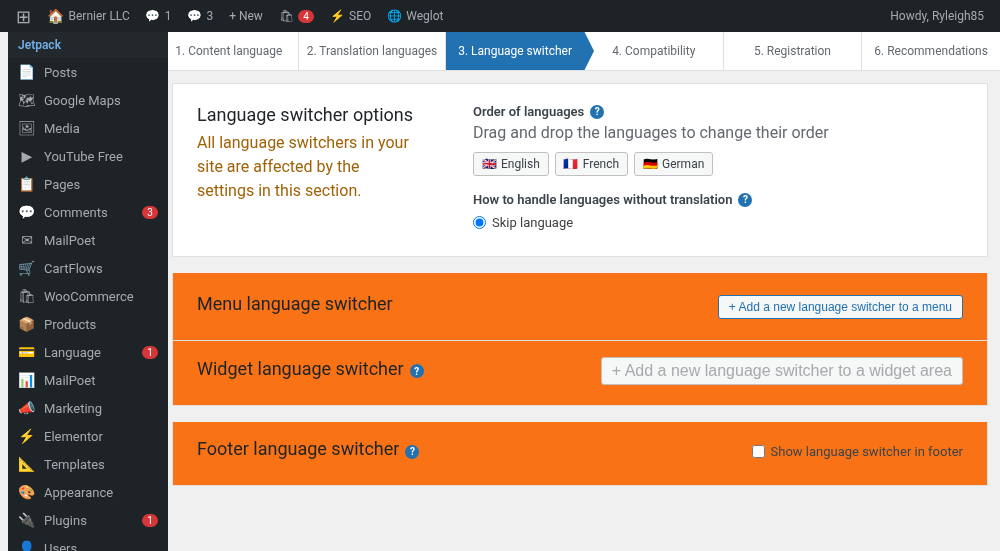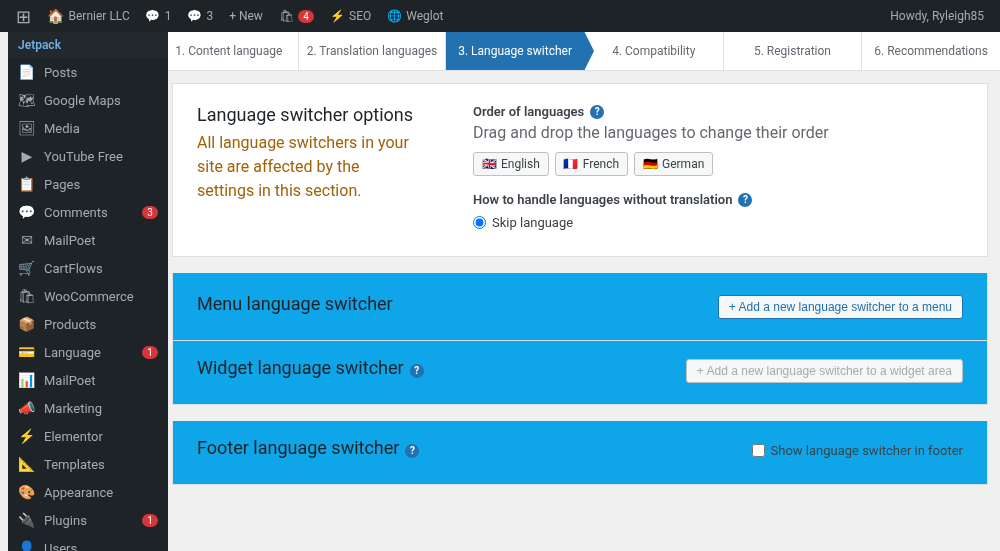--- a/index.html
+++ b/index.html
@@ -222,21 +222,21 @@
       cursor: pointer;
       font-size: 12px;
     }
     .add-btn-disabled {
       background: #f6f7f7;
       border: 1px solid #c0c0c0;
       color: #a7aaad;
       padding: 4px 10px;
       border-radius: 3px;
       cursor: not-allowed;
-      font-size: 12px;
+      font-size: 16px;
     }
 
     .info-icon {
       display: inline-flex;
       align-items: center;
       justify-content: center;
       width: 14px;
       height: 14px;
       border-radius: 50%;
       background: #2271b1;
@@ -248,21 +248,21 @@
 
     .checkbox-row {
       display: flex;
       align-items: center;
       gap: 6px;
       font-size: 13px;
     }
     .checkbox-row input[type="checkbox"] { cursor: pointer; }
 
     .section-with-divider {
-      background: #0ea5e9;
+      background: #f97316;
       margin: 16px 12px 0 12px;
       padding: 20px 24px;
       border: 1px solid #e0e0e0;
       border-top: none;
     }
   </style>
 </head>
 <body>
 
 <div id="wpadminbar">

